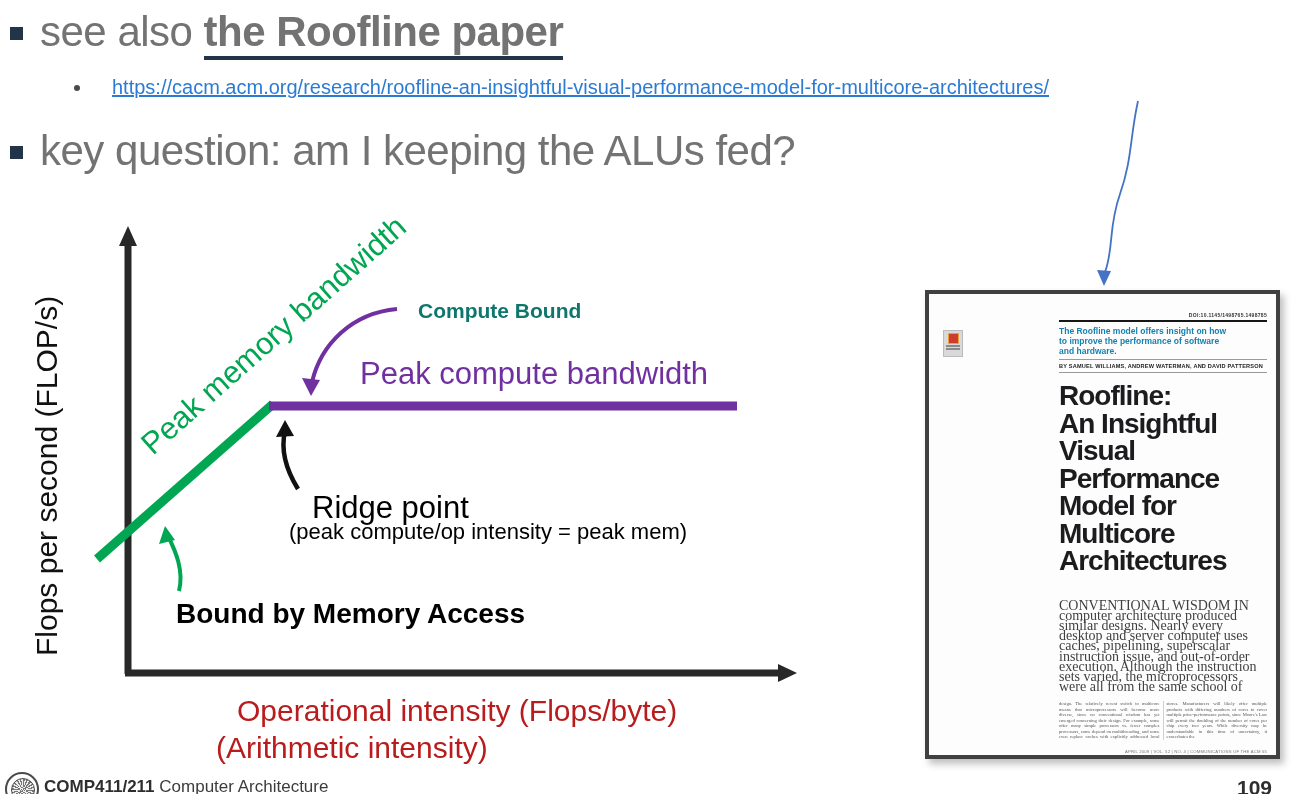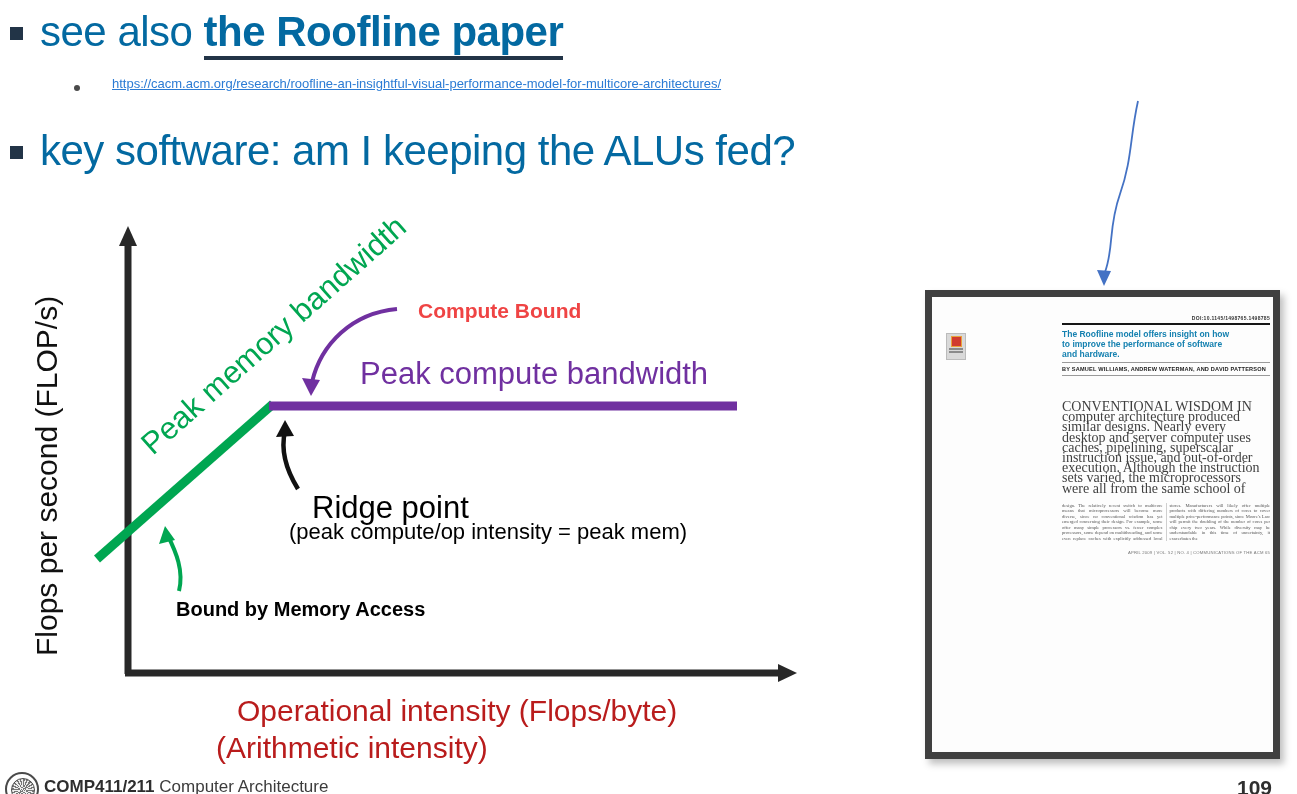--- a/index.html
+++ b/index.html
@@ -3,37 +3,37 @@
 <meta charset="utf-8">
 <style>
   html,body{margin:0;padding:0;}
   body{
     width:1297px;height:794px;position:relative;overflow:hidden;
     background:#ffffff;font-family:"Liberation Sans",sans-serif;
   }
   .abs{position:absolute;}
   
   .bullet-sq{width:13px;height:13px;background:#223447;}
-  .title{color:#0369a1;font-size:42px;letter-spacing:-0.5px;white-space:nowrap;}
+  .title{color:#737373;font-size:42px;letter-spacing:-0.5px;white-space:nowrap;}
   .title .boldlink{font-weight:bold;border-bottom:4px solid #223447;padding-bottom:1px;cursor:pointer;}
   .url-dot{width:6px;height:6px;border-radius:50%;background:#4a4a4a;}
-  .url{color:#2b7bd4;font-size:13px;text-decoration:underline;white-space:nowrap;cursor:pointer;}
+  .url{color:#2b7bd4;font-size:20px;text-decoration:underline;white-space:nowrap;cursor:pointer;}
   
   .ylab{color:#111;font-size:30px;transform-origin:0 100%;transform:rotate(-90deg);white-space:nowrap;}
   .memlab{color:#00a651;font-size:31px;transform-origin:0 100%;transform:rotate(-41.5deg);white-space:nowrap;}
-  .cbound{color:#ef4444;font-size:21px;font-weight:bold;white-space:nowrap;}
+  .cbound{color:#0f766e;font-size:21px;font-weight:bold;white-space:nowrap;}
   .pcomp{color:#7030a0;font-size:31px;white-space:nowrap;}
   .ridge{color:#000;font-size:31px;white-space:nowrap;}
   .ridgesub{color:#000;font-size:22px;white-space:nowrap;}
-  .membound{color:#000;font-size:20px;font-weight:bold;white-space:nowrap;}
+  .membound{color:#000;font-size:28px;font-weight:bold;white-space:nowrap;}
   .xlab{color:#b91c1c;font-size:30px;white-space:nowrap;}
   
   .paper{
     left:925px;top:290px;width:355px;height:469px;background:#fdfdfd;
-    border:7px solid #404040;box-shadow:4px 5px 7px rgba(0,0,0,.25);
+    border:4px solid #404040;box-shadow:4px 5px 7px rgba(0,0,0,.25);
     box-sizing:border-box;cursor:pointer;
   }
   .paper-badge{left:14px;top:36px;width:18px;height:25px;background:#d9d9d9;border:1px solid #bbb;}
   .paper-badge .flame{width:9px;height:9px;margin:2px auto 1px;background:#d03b2f;border:1px solid #e8a23c;}
   .paper-badge .bline{height:2px;background:#8a8a8a;margin:1px 2px;}
   .paper-col{left:130px;top:14px;width:208px;}
   .p-doi{font-size:5px;color:#333;text-align:right;letter-spacing:.3px;margin-top:4px;font-weight:bold;}
   .p-rule-thick{height:2px;background:#161616;margin:2px 0 4px;}
   .p-rule{height:1px;background:#9a9a9a;margin:3px 0;}
   .p-teaser{color:#1581b0;font-size:8.5px;line-height:10px;font-weight:bold;white-space:pre-line;}
@@ -54,21 +54,21 @@
 </head>
 <body>
 
 <div class="abs bullet-sq" style="left:10px;top:27px;"></div>
 <div class="abs title" style="left:40px;top:8px;"><span>see also </span><span class="boldlink">the Roofline paper</span></div>
 
 <div class="abs url-dot" style="left:74px;top:85px;"></div>
 <div class="abs url" style="left:112px;top:76px;">https://cacm.acm.org/research/roofline-an-insightful-visual-performance-model-for-multicore-architectures/</div>
 
 <div class="abs bullet-sq" style="left:10px;top:146px;"></div>
-<div class="abs title" style="left:40px;top:127px;">key software: am I keeping the ALUs fed?</div>
+<div class="abs title" style="left:40px;top:127px;">key question: am I keeping the ALUs fed?</div>
 
 <svg class="abs" style="left:0;top:0;" width="1297" height="794" viewBox="0 0 1297 794">
 
   <line x1="128" y1="674" x2="128" y2="240" stroke="#282828" stroke-width="7"></line>
   <polygon points="128,226 119,246 137,246" fill="#282828"></polygon>
   <line x1="125" y1="673" x2="781" y2="673" stroke="#282828" stroke-width="7"></line>
   <polygon points="797,673 778,664 778,682" fill="#282828"></polygon>
 
   <line x1="97" y1="559" x2="273" y2="404" stroke="#00a651" stroke-width="9"></line>
   <line x1="269" y1="406" x2="737" y2="406" stroke="#7030a0" stroke-width="9"></line>
@@ -104,20 +104,27 @@
   </div>
   <div class="abs paper-col">
     <div class="p-doi">DOI:10.1145/1498765.1498785</div>
     <div class="p-rule-thick"></div>
     <div class="p-teaser">The Roofline model offers insight on how
 to improve the performance of software
 and hardware.</div>
     <div class="p-rule"></div>
     <div class="p-by">BY SAMUEL WILLIAMS, ANDREW WATERMAN, AND DAVID PATTERSON</div>
     <div class="p-rule"></div>
+    <div class="p-title">Roofline:
+An Insightful
+Visual
+Performance
+Model for
+Multicore
+Architectures</div>
     <div class="p-intro">CONVENTIONAL WISDOM IN computer architecture produced similar designs. Nearly every desktop and server computer uses caches, pipelining, superscalar instruction issue, and out-of-order execution. Although the instruction sets varied, the microprocessors were all from the same school of</div>
     <div class="p-cols">design. The relatively recent switch to multicore means that microprocessors will become more diverse, since no conventional wisdom has yet emerged concerning their design. For example, some offer many simple processors vs. fewer complex processors, some depend on multithreading, and some even replace caches with explicitly addressed local stores. Manufacturers will likely offer multiple products with differing numbers of cores to cover multiple price-performance points, since Moore's Law will permit the doubling of the number of cores per chip every two years. While diversity may be understandable in this time of uncertainty, it exacerbates the</div>
     <div class="p-foot">APRIL 2009  |  VOL. 52  |  NO. 4  |  COMMUNICATIONS OF THE ACM   65</div>
   </div>
 </div>
 
 <div class="abs seal">
   <div class="inner"></div>
 </div>
 <div class="abs sfoot" style="left:44px;top:777px;"><b>COMP411/211</b><span> Computer Architecture</span></div>

